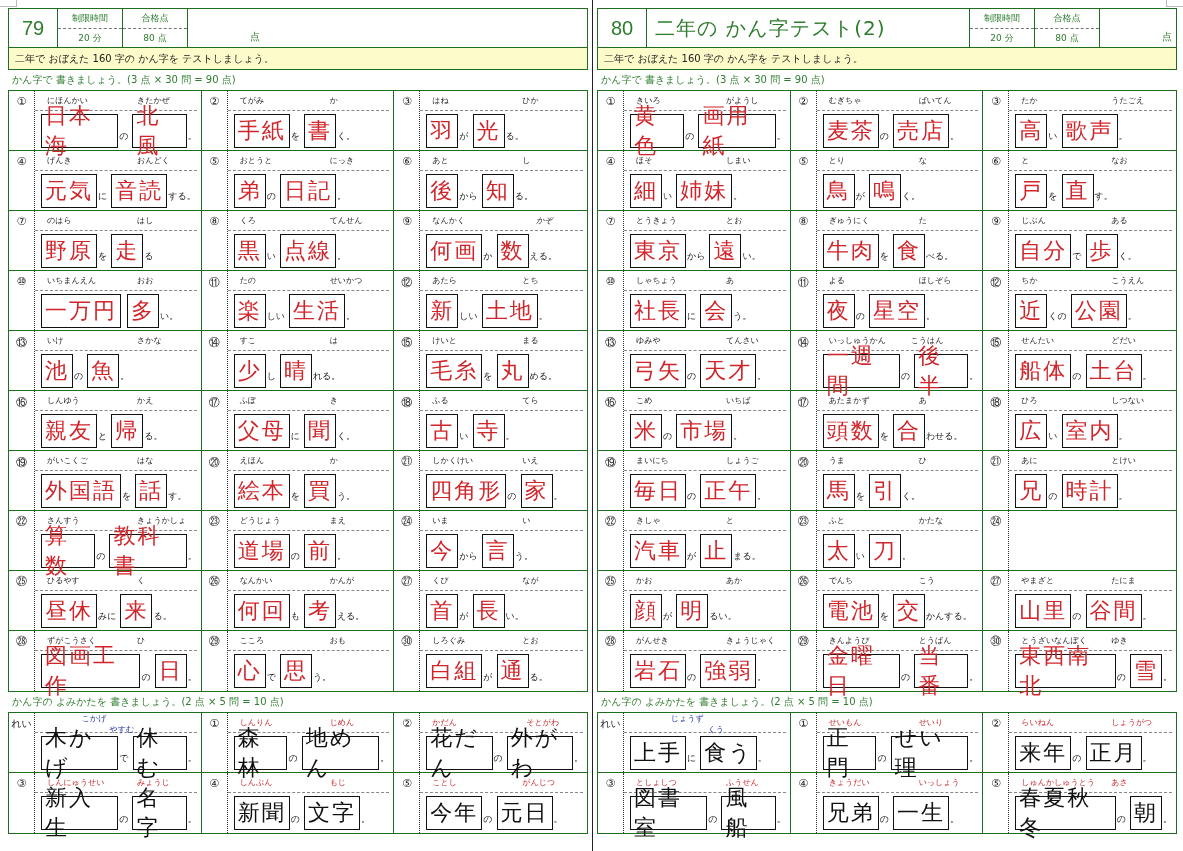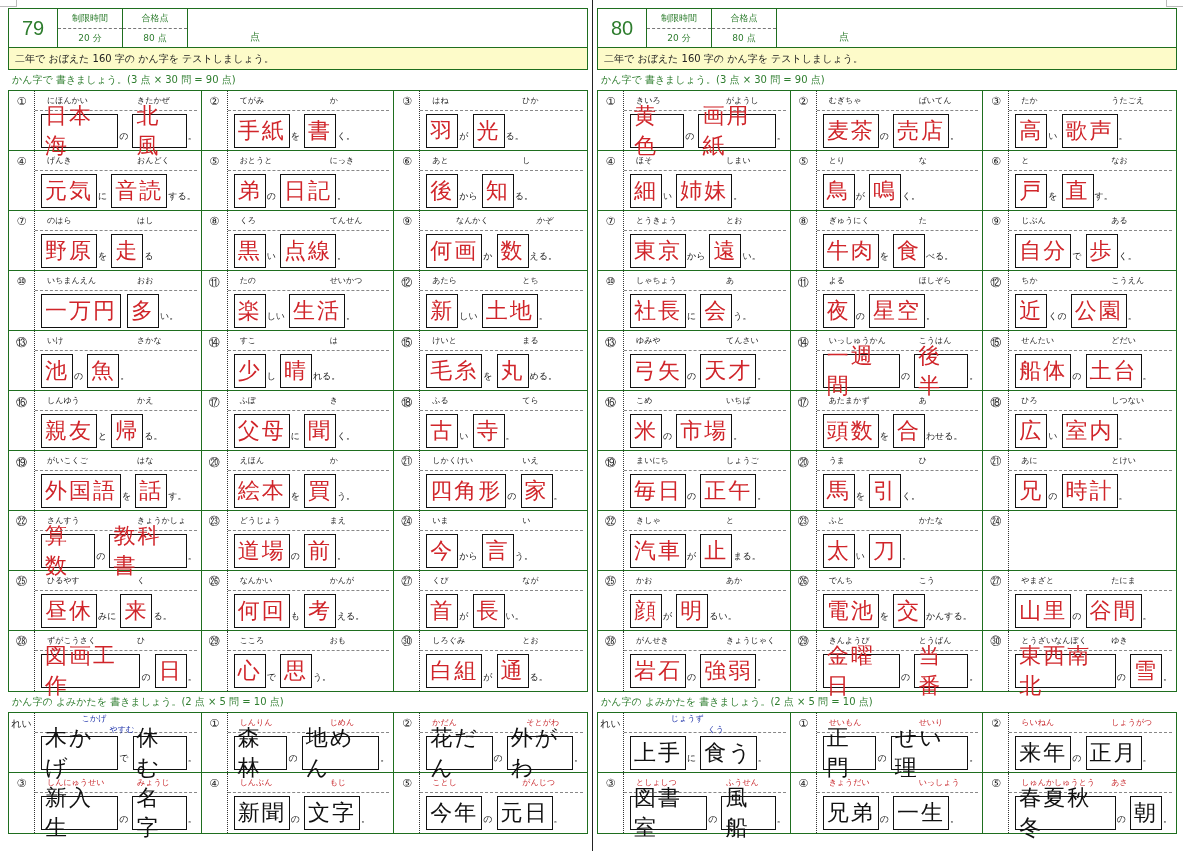--- a/index.html
+++ b/index.html
@@ -184,21 +184,21 @@
         <span class="kbox">点線</span>
         <span class="oku">。</span>
       </div>
     </div>
   </div>
 
   <div class="cell">
     <div class="qnum">⑨</div>
     <div class="qbody">
       <div class="furi">
-        <span style="min-width: 80px; text-align: center;">なんかく</span>
+        <span style="min-width: 80px;">なんかく</span>
         <span style="margin-left: 24px; font-style: italic;">かぞ</span>
       </div>
       <div class="ans">
         <span class="kbox">何画</span>
         <span class="oku">か</span>
         <span class="kbox">数</span>
         <span class="oku">える。</span>
       </div>
     </div>
   </div>
@@ -634,20 +634,21 @@
         <span class="kbox black">元日</span>
         <span class="oku">。</span>
       </div>
     </div>
   </div>
 </div>
 </div>
 <div class="page right">
   <div class="header">
     <div class="hnum">80</div>
+    <div class="htitle">二年の かん字テスト(2)</div>
     <div class="hbox">
       <div class="t">制限時間</div>
       <div class="v">20 分</div>
     </div>
     <div class="hbox">
       <div class="t">合格点</div>
       <div class="v">80 点</div>
     </div>
     <div class="hscore">
         <span>点</span>
@@ -862,21 +863,21 @@
         <span class="oku">。</span>
       </div>
     </div>
   </div>
 
   <div class="cell">
     <div class="qnum">⑭</div>
     <div class="qbody">
       <div class="furi">
         <span style="min-width: 80px;">いっしゅうかん</span>
-        <span style="margin-left: 10px;">こうはん</span>
+        <span style="margin-left: 2px;">こうはん</span>
       </div>
       <div class="ans">
         <span class="kbox">一週間</span>
         <span class="oku">の</span>
         <span class="kbox">後半</span>
         <span class="oku">。</span>
       </div>
     </div>
   </div>
 

